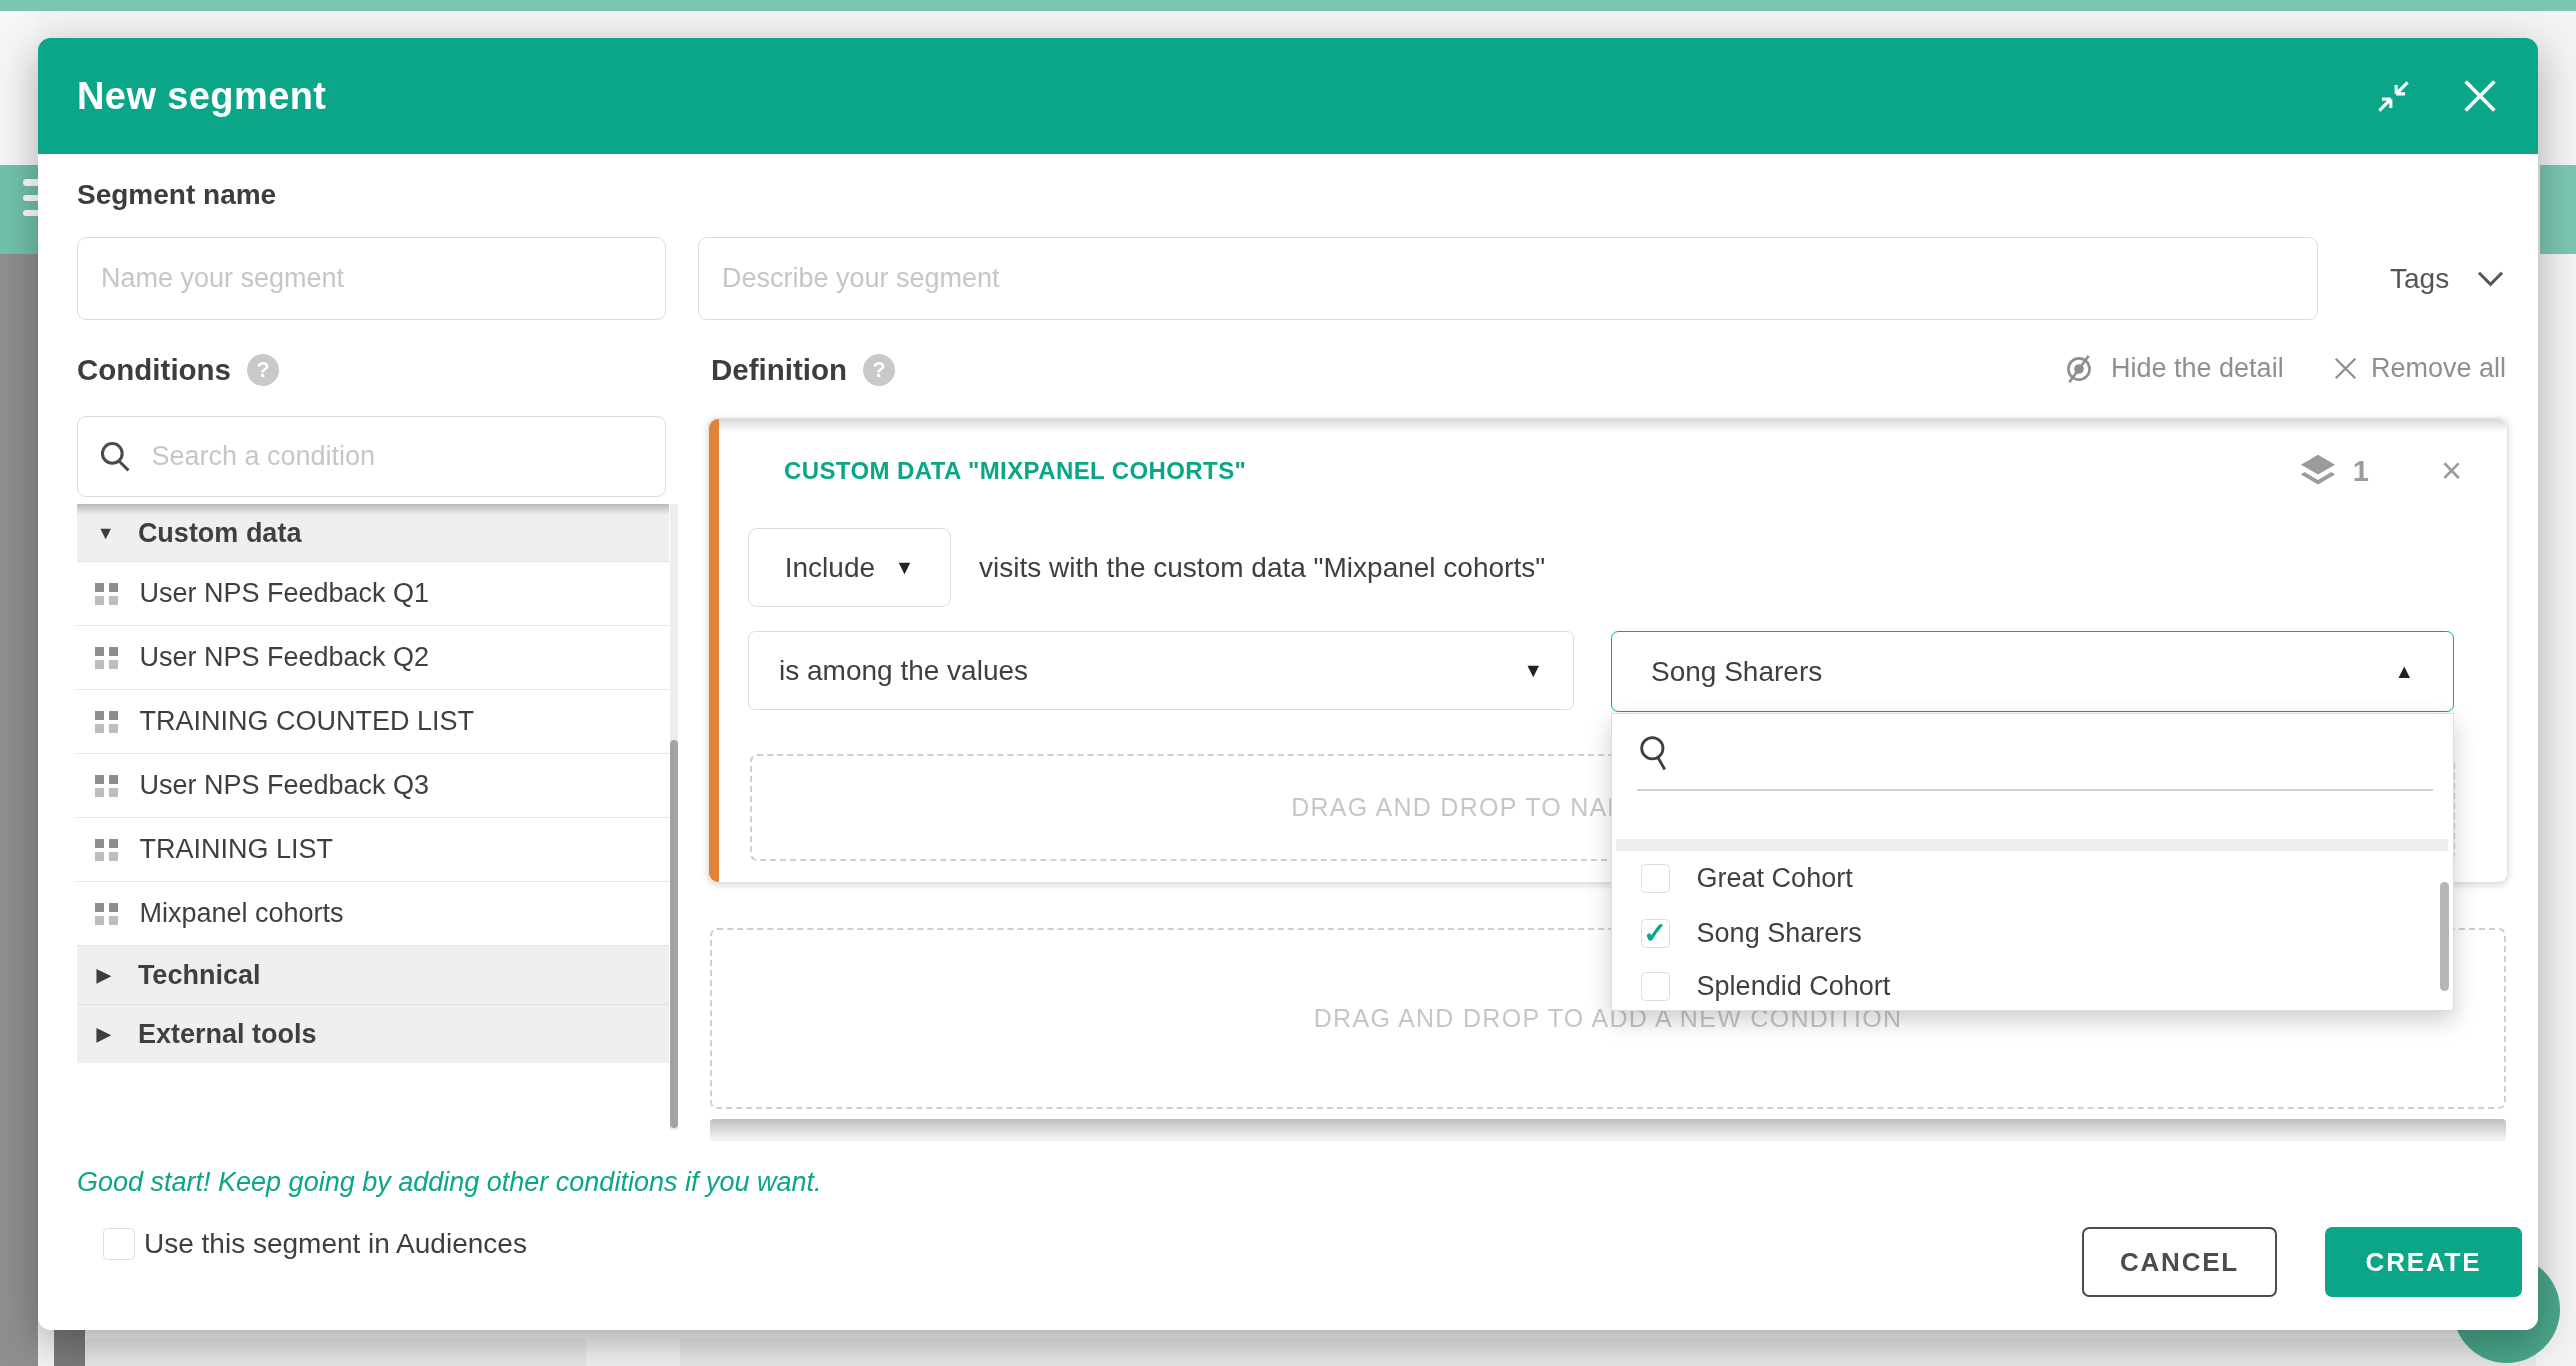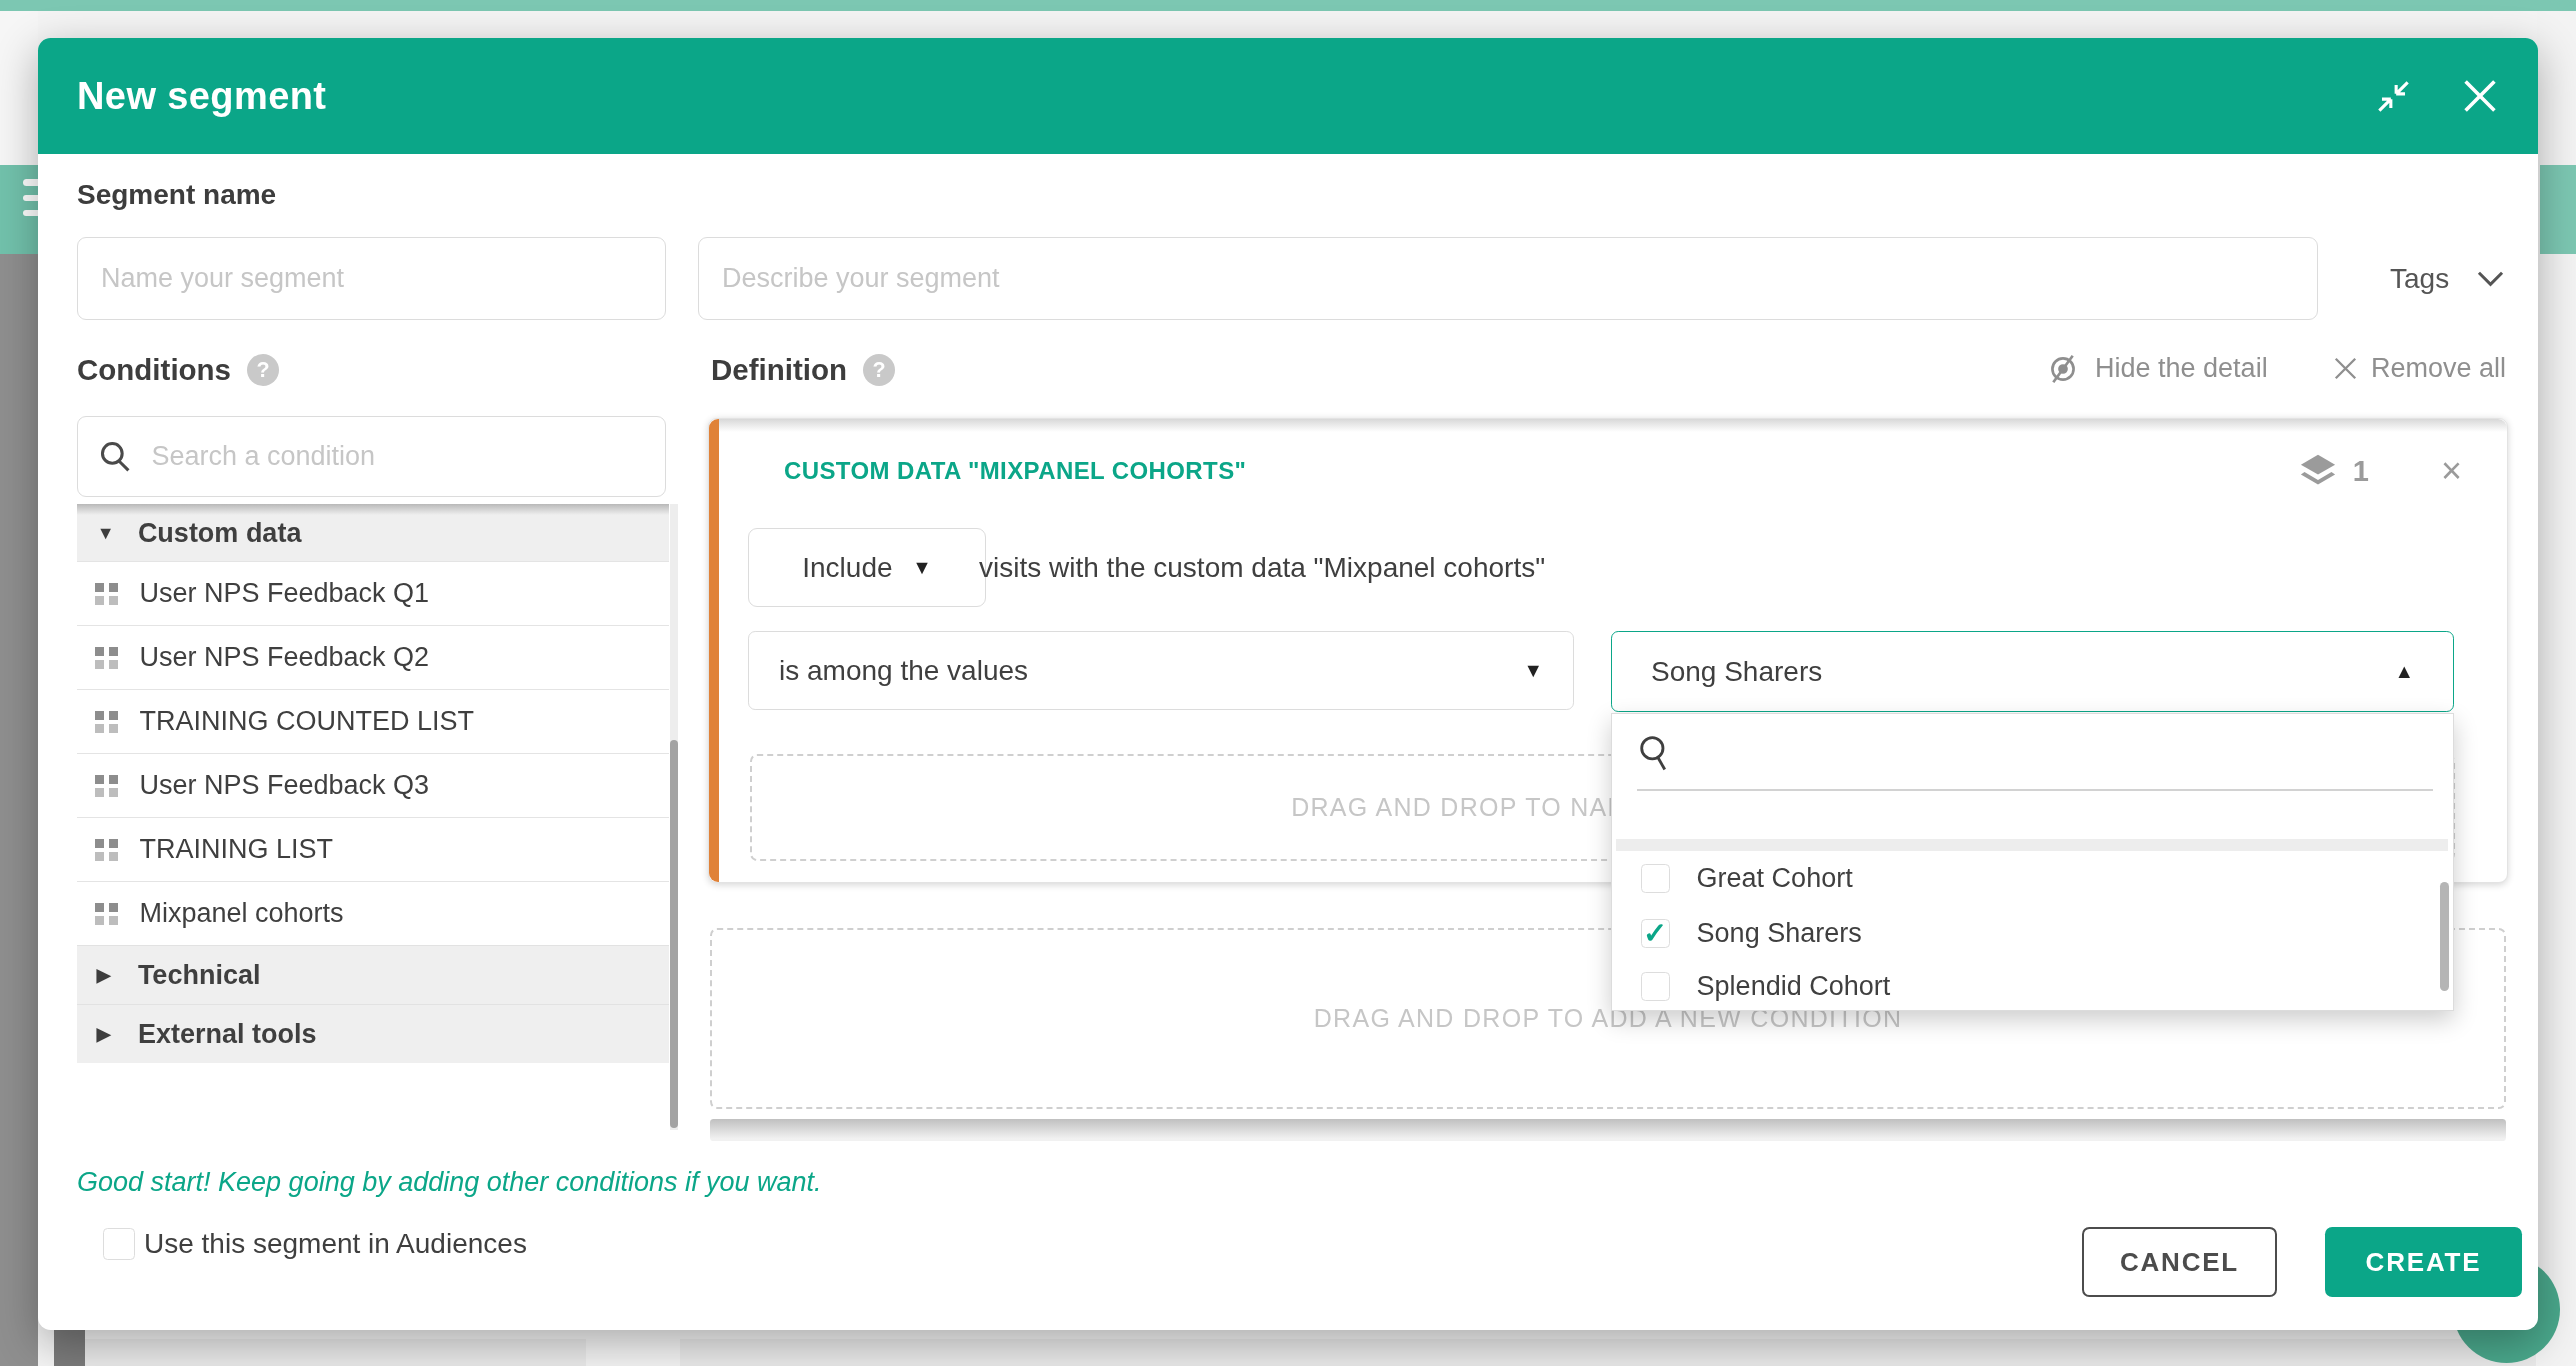--- a/index.html
+++ b/index.html
@@ -38,21 +38,21 @@
     font-weight:700; display:flex; align-items:center; justify-content:center; }
 
   .seg-label { left:39px; top:141px; }
   .input-name { left:39px; top:199px; width:589px; height:83px; padding:4px 23px; }
   .input-desc { left:660px; top:199px; width:1620px; height:83px; padding:0 23px; }
   .tags { left:2352px; top:199px; height:83px; display:flex; align-items:center; gap:28px;
     font-size:28px; color:#555; cursor:pointer; }
 
   .cond-head { left:39px; top:315px; }
   .def-head  { left:673px; top:315px; }
-  .def-actions { position:absolute; top:315px; right:32px; display:flex; align-items:center; gap:66px;
+  .def-actions { position:absolute; top:315px; right:32px; display:flex; align-items:center; gap:50px;
     font-size:27px; color:#8f8f8f; }
   .def-action { display:flex; align-items:center; gap:14.3px; cursor:pointer; }
 
   .search-box { left:39px; top:378px; width:589px; height:81px; display:flex; align-items:center;
     padding:0 19.7px; gap:19.7px; }
   .search-box input { border:none; outline:none; font-size:27px; flex:1; font-family:"Liberation Sans",sans-serif; }
 
   
   .cond-list { left:39px; top:466px; width:592px; }
   .list-shadow { left:39px; top:466px; width:592px; height:10.7px; z-index:3;
@@ -74,21 +74,21 @@
     border:0.9px solid #e3e3e3; border-radius:9px; box-shadow:0 1.8px 7.2px rgba(0,0,0,.16); }
   .def-card::before { content:""; position:absolute; left:9px; right:0; top:0; height:12.5px;
     background:linear-gradient(#d8d8d8,rgba(255,255,255,0)); border-radius:0 9px 0 0; }
   .card-accent { position:absolute; left:0; top:0; bottom:0; width:9.8px; background:#e08238;
     border-radius:9px 0 0 9px; }
   .card-head { position:absolute; left:75px; right:45px; top:34px; display:flex; align-items:center; }
   .card-title { color:#0ba688; font-weight:700; font-size:24px; letter-spacing:0.4px; flex:1; }
   .stack { display:flex; align-items:center; gap:16px; color:#9b9b9b; font-size:29px; font-weight:700; margin-right:72px; }
   .card-x { color:#9b9b9b; font-size:36px; line-height:1; cursor:pointer; }
 
-  .include-btn { position:absolute; left:39px; top:109px; width:238px; height:79px; border:1.8px solid #dcdcdc;
+  .include-btn { position:absolute; left:39px; top:109px; width:203px; height:79px; border:1.8px solid #dcdcdc;
     border-radius:9px; display:flex; align-items:center; justify-content:center; gap:19.7px;
     font-size:28px; cursor:pointer; background:#fff; }
   .sentence { position:absolute; left:270px; top:109px; height:79px; display:flex; align-items:center; font-size:28px; }
   .op-select { position:absolute; left:39px; top:212px; width:826px; height:79px; border:1.8px solid #dcdcdc;
     border-radius:7.2px; display:flex; align-items:center; padding:0 30px; font-size:28px; cursor:pointer; background:#fff; }
   .op-select .arrow { margin-left:auto; }
   .arrow { font-size:19.7px; color:#222; }
 
   .val-select { position:absolute; left:902px; top:212px; width:843px; height:81px; border:1.8px solid #0ba688;
     border-radius:7.2px; display:flex; align-items:center; padding:0 39px; font-size:28px; cursor:pointer;

